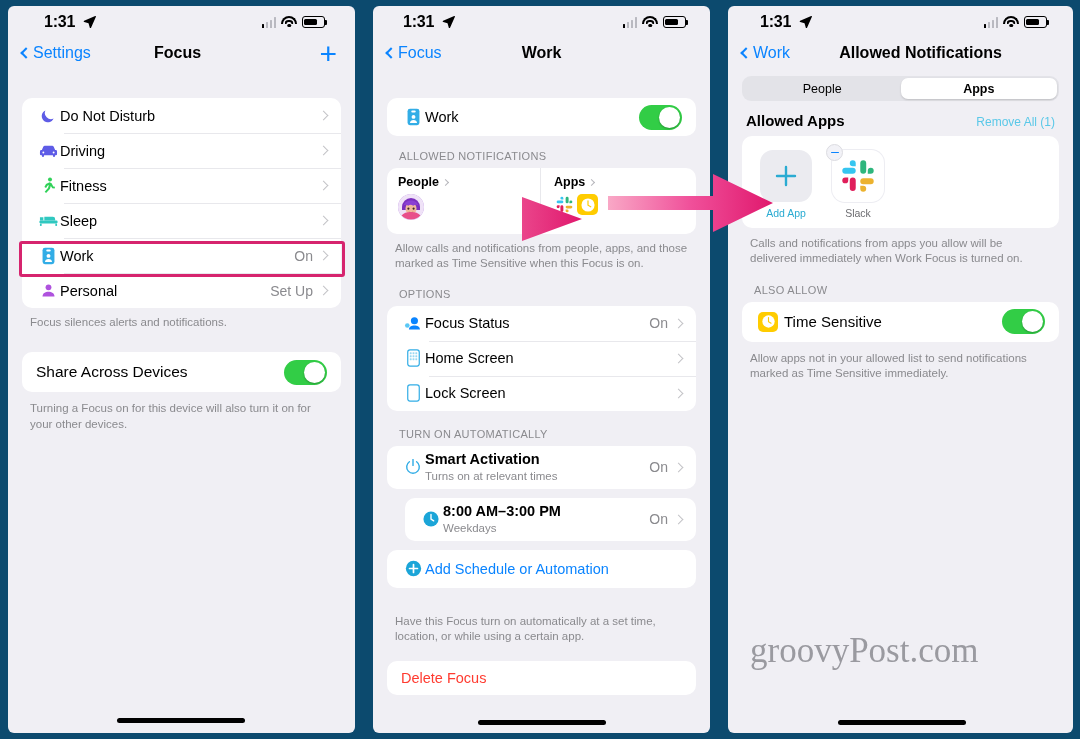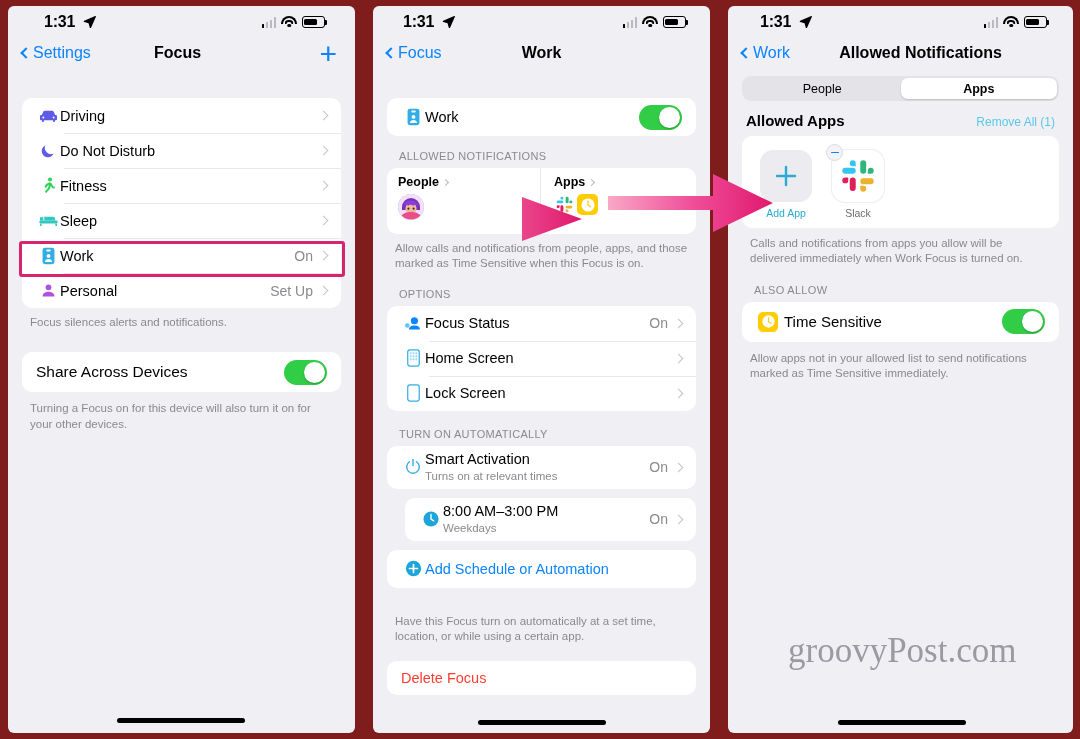--- a/index.html
+++ b/index.html
@@ -2,21 +2,21 @@
 <html><head>
 <meta charset="utf-8">
 <style>
   * { box-sizing: border-box; margin: 0; padding: 0; }
   html, body {
     width: 1080px; height: 739px;
     background: #ffffff;
     font-family: "Liberation Sans", sans-serif;
     overflow: hidden;
   }
-  .stage { position: relative; width: 1080px; height: 739px; background:#7f1d1d; }
+  .stage { position: relative; width: 1080px; height: 739px; background:#0c4a6e; }
 
   
   .phone {
     position: absolute;
     background: #f0eff4;
     overflow: hidden;
   }
   #phone1 { left: 8px;   top: 6px;  width: 347px; height: 727px; border-radius: 6px; }
   #phone2 { left: 373px; top: 6px;  width: 337px; height: 727px; border-radius: 6px; }
   #phone3 { left: 728px; top: 6px;  width: 345px; height: 727px; border-radius: 6px; }
@@ -105,21 +105,21 @@
   .card + .card { border-left:1px solid #e8e8ec; padding-left:13px; }
   .card-hd { font-size:12.5px; font-weight:bold; color:#000; display:flex; align-items:center; gap:4px; }
   .chev-sm { width:5px; height:5px; border-right:1.6px solid #b6b6bb; border-top:1.6px solid #b6b6bb;
     transform:rotate(45deg); display:block; }
   .avatar { width:26px; height:26px; border-radius:50%; margin-top:5px; overflow:hidden; position:relative;
     background:#c9a7e8; }
   .appicons { display:flex; gap:2px; margin-top:5px; }
 
   .tworow { display:flex; align-items:center; height:43px; padding:0 14px; position:relative; }
   .two-main { flex:1; }
-  .two-t { font-size:14.5px; color:#000; font-weight:normal; line-height:1.15; }
+  .two-t { font-size:14.5px; color:#000; font-weight:bold; line-height:1.15; }
   .two-s { font-size:11.5px; color:#8a8a8e; line-height:1.3; margin-top:1px; }
 
   .addrow { display:flex; align-items:center; height:38px; padding:0 14px; }
   .addrow .lbl { font-size:14.5px; color:#0a84ff; }
   .delrow { display:flex; align-items:center; height:34px; padding:0 14px; }
   .delrow .lbl { font-size:14.5px; color:#ff3b30; }
 
   
   .segment { margin:4px 14px 0 14px; background:#e3e3e8; border-radius:9px; height:25px;
     display:flex; padding:2px; position:relative; }
@@ -136,21 +136,21 @@
   .tile-lbl { font-size:10.5px; margin-top:5px; }
   .badge-minus { position:absolute; left:-6px; top:-6px; width:17px; height:17px; border-radius:50%;
     background:#f2f2f7; border:1px solid #dcdce1; display:flex; align-items:center; justify-content:center; }
   .badge-minus i { width:8px; height:1.8px; background:#0a84ff; display:block; border-radius:1px; }
 
   
   .arrow { position:absolute; pointer-events:none; }
 
   
   .watermark {
-    position:absolute; left:788px; top:631px;
+    position:absolute; left:750px; top:631px;
     font-family:"Liberation Serif", serif; font-size:35px; color:#9a9aa0;
   }
 
   
   .homebar { position:absolute; height:5px; background:#000; border-radius:3px; }
 </style>
 </head>
 <body>
 
 <div class="stage">
@@ -192,38 +192,38 @@
       <div class="nav-title">Focus</div>
       <div class="nav-plus">+</div>
     </div>
 
     <div style="height:26px"></div>
 
     <div class="group">
 
       <div class="row">
         <span class="row-ico">
+          <svg width="16" height="16" viewBox="0 0 16 16">
+              <path d="M13.6 10.6A6.2 6.2 0 0 1 5.4 2.4 6.2 6.2 0 1 0 13.6 10.6z" fill="#5e5ce6"></path>
+            </svg>
+        </span>
+        <span class="row-label">Do Not Disturb</span>
+        <span class="row-value"></span>
+        <span class="chev-r"></span>
+      </div>
+
+      <div class="row">
+        <span class="row-ico">
           <svg width="19" height="14" viewBox="0 0 20 14">
               <path d="M3 6l1.4-3.2A2 2 0 0 1 6.2 1.6h7.6a2 2 0 0 1 1.8 1.2L17 6h.6a1.4 1.4 0 0 1 1.4 1.4v3a1.2 1.2 0 0 1-1.2 1.2h-.9v.6a1.1 1.1 0 0 1-2.2 0v-.6H5.3v.6a1.1 1.1 0 0 1-2.2 0v-.6h-.9A1.2 1.2 0 0 1 1 10.4v-3A1.4 1.4 0 0 1 2.4 6z" fill="#5e5ce6"></path>
               <circle cx="4.6" cy="8.6" r="1" fill="#fff"></circle>
               <circle cx="15.4" cy="8.6" r="1" fill="#fff"></circle>
             </svg>
         </span>
         <span class="row-label">Driving</span>
-        <span class="row-value"></span>
-        <span class="chev-r"></span>
-      </div>
-
-      <div class="row">
-        <span class="row-ico">
-          <svg width="16" height="16" viewBox="0 0 16 16">
-              <path d="M13.6 10.6A6.2 6.2 0 0 1 5.4 2.4 6.2 6.2 0 1 0 13.6 10.6z" fill="#5e5ce6"></path>
-            </svg>
-        </span>
-        <span class="row-label">Do Not Disturb</span>
         <span class="row-value"></span>
         <span class="chev-r"></span>
       </div>
 
       <div class="row">
         <span class="row-ico">
           <svg width="15" height="17" viewBox="0 0 15 17">
               <circle cx="9" cy="2.6" r="2" fill="#30d158"></circle>
               <path d="M8.6 5.2 5 7.1 3.4 10l1.7.9 1.3-2.2 1.5-.7-.9 3.1-3.3 3.6 1.4 1.3 3.8-3.9.9-3 1.5 2.1 2.4.4.3-1.8-1.7-.3-1.7-3.3z" fill="#30d158"></path>
             </svg>

